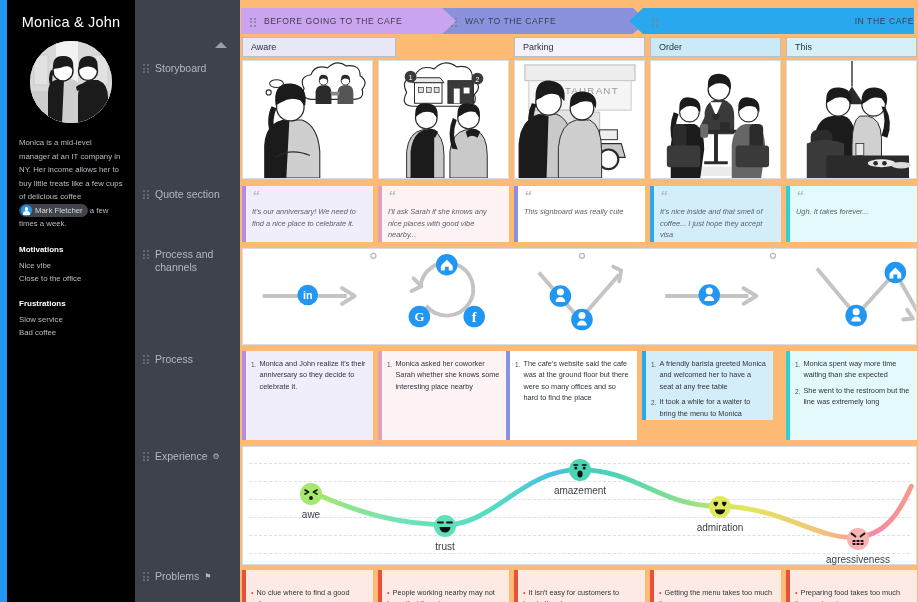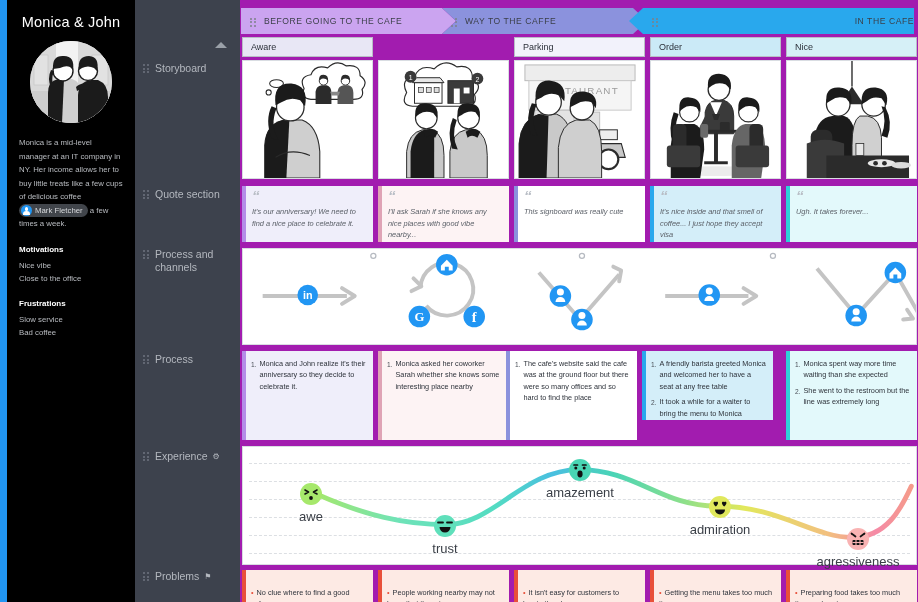--- a/index.html
+++ b/index.html
@@ -72,21 +72,21 @@
   .grip i { width: 2px; height: 2px; background: #6f7580; display: block; border-radius: 50%; }
   .collapse-caret {
     position: absolute; left: 80px; top: 42px;
     width: 0; height: 0;
     border-left: 6px solid transparent; border-right: 6px solid transparent;
     border-bottom: 6px solid #9aa0a8;
   }
   .mini-icon { font-size: 8px; color: #b4b8bf; }
 
   
-  .board { flex: 1 1 auto; position: relative; background: #a21caf; overflow: hidden; }
+  .board { flex: 1 1 auto; position: relative; background: #fdba74; overflow: hidden; }
 
   
   .phases { position: absolute; left: 1px; top: 8px; height: 26px; right: 0; }
   .phase {
     position: absolute; top: 0; height: 26px;
     display: flex; align-items: center; gap: 7px;
     padding-left: 9px; font-size: 8.6px; letter-spacing: .55px;
     color: #3b3f48; white-space: nowrap;
   }
   .phase .grip i { background: #7c8089; }
@@ -125,21 +125,21 @@
 
   
   .expbox { position: absolute; background: #fff; border: 1px solid #d9dde2; }
   .gridline { position: absolute; left: 6px; right: 6px; height: 0; border-top: 1px dashed #dcdfe3; }
   .emo {
     position: absolute; width: 22px; height: 22px; border-radius: 50%;
     transform: translate(-50%, -50%);
   }
   .emo-label {
     position: absolute; transform: translate(-50%, 0);
-    font-size: 13px; color: #3a3f47; white-space: nowrap;
+    font-size: 10px; color: #3a3f47; white-space: nowrap;
   }
 </style>
 </head>
 <body>
 
 <div id="app">
 
   <div class="rail"></div>
 
   <aside class="persona">
@@ -289,34 +289,34 @@
             <i></i>
             <i></i>
             <i></i>
             <i></i>
             <i></i>
           </span>
         <span>IN THE CAFE</span>
       </div>
     </div>
 
-    <div class="colhead" style="left:2px;   width:131px; background:#e8e7f5;">
+    <div class="colhead" style="left:2px;   width:154px; background:#e8e7f5;">
         <span>Aware</span>
       </div>
     <div class="colhead" style="left:138px; width:131px; background:#fbeef0;margin-top:40px;">
         <span>Choose</span>
       </div>
     <div class="colhead" style="left:274px; width:131px; background:#f2f2fb;">
         <span>Parking</span>
       </div>
     <div class="colhead" style="left:410px; width:131px; background:#cbeaf7;">
         <span>Order</span>
       </div>
     <div class="colhead" style="left:546px; width:131px; background:#d6f0f7;">
-        <span>Nice</span>
+        <span>This</span>
       </div>
 
     <div class="sbframe" style="left:2px;top:60px;width:131px;height:119px;">
       <svg viewBox="0 0 131 119">
         <rect width="131" height="119" fill="#fff"></rect>
         <ellipse cx="34" cy="23" rx="7" ry="4" fill="none" stroke="#2b2b2b" stroke-width="1.1"></ellipse>
         <circle cx="26" cy="32" r="2.6" fill="none" stroke="#2b2b2b" stroke-width="1.1"></circle>
         <path d="M62 28 q-6 -12 7 -14 q4 -11 17 -7 q9 -9 19 -2 q14 -2 14 10 q9 6 2 14 q3 10 -9 10 l-43 0 q-11 -1 -7 -11 z" fill="#fff" stroke="#2b2b2b" stroke-width="1.2"></path>
         <g transform="translate(70,14) scale(0.62)">
           <path d="M6 48 L6 28 Q7 18 16 17 L24 17 Q32 19 32 30 L32 48 Z" fill="#2b2b2b"></path>

